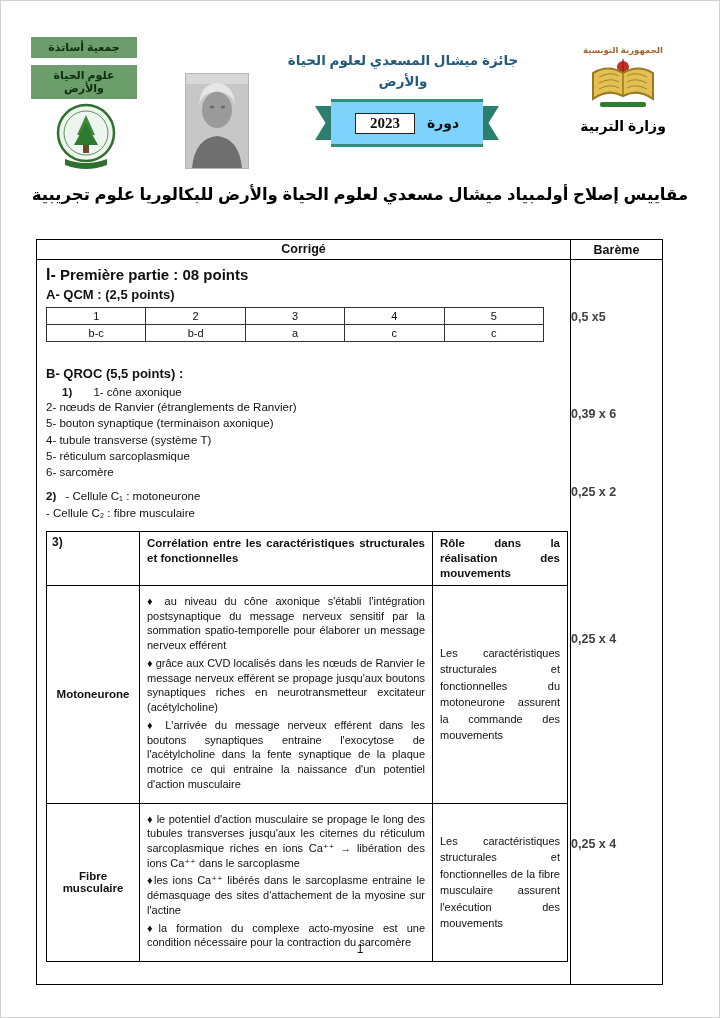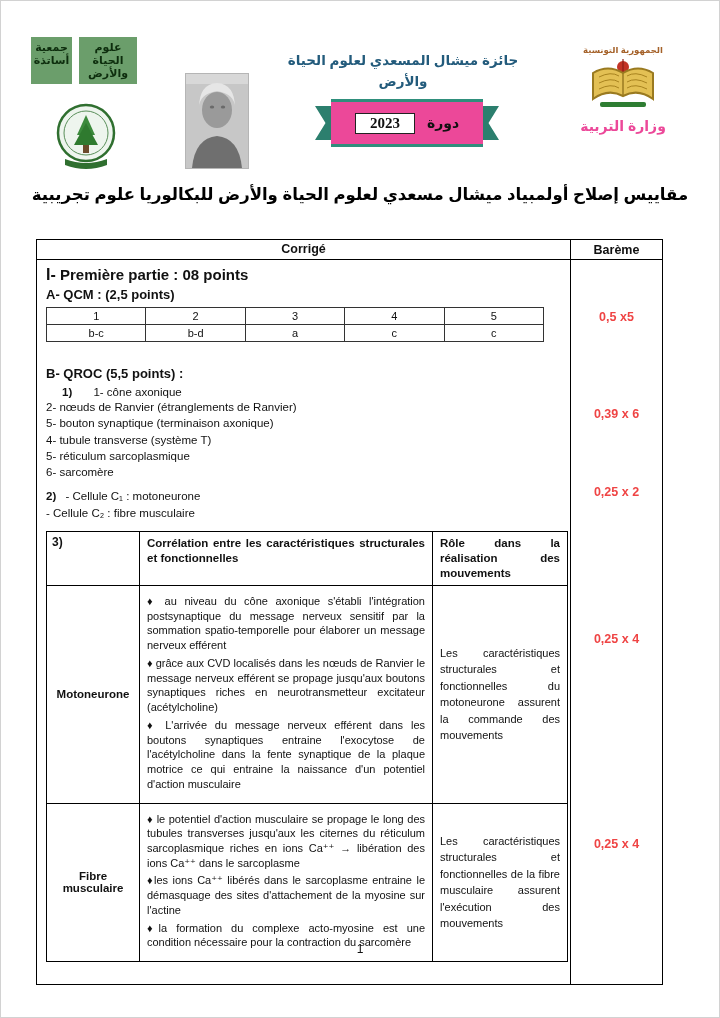--- a/index.html
+++ b/index.html
@@ -3,57 +3,57 @@
 <meta charset="utf-8">
 <style>
   html,body { margin:0; padding:0; background:#e9e9e9; }
   .page {
     position:relative; width:720px; height:1018px; margin:0 auto;
     background:#ffffff; overflow:hidden; box-sizing:border-box;
     border:1px solid #d2d2d2;
     font-family:"Liberation Sans","DejaVu Sans",sans-serif; color:#111;
   }
   
-  .assoc { position:absolute; left:30px; top:36px; width:106px; display:flex; flex-direction:row; gap:7px; }
+  .assoc { position:absolute; left:30px; top:36px; width:106px; display:flex; flex-direction:column; gap:7px; }
   .assoc-box { background:#6b9e6b; color:#0d2d0d; font-weight:bold; font-size:11px;
     text-align:center; padding:4px 2px; direction:rtl; }
   .assoc-logo { position:absolute; left:52px; top:100px; width:66px; height:70px; }
   .photo { position:absolute; left:184px; top:72px; width:62px; height:94px; border:1px solid #b5b5b5; overflow:hidden; }
   .award { position:absolute; left:276px; top:50px; width:252px; text-align:center;
     color:#0c4a6e; font-weight:bold; font-size:13.5px; direction:rtl; line-height:1.55; opacity:.9; }
   .banner { position:absolute; left:314px; top:98px; width:184px; height:48px; }
   .banner .tail { position:absolute; top:7px; bottom:7px; width:30px; background:#2c7f6e; }
   .banner .tail.left  { left:0;  clip-path:polygon(0 0,100% 0,100% 100%,0 100%,35% 50%); }
   .banner .tail.right { right:0; clip-path:polygon(0 0,100% 0,65% 50%,100% 100%,0 100%); }
-  .banner .band { position:absolute; left:16px; right:16px; top:0; bottom:0; background:#ec4899;
+  .banner .band { position:absolute; left:16px; right:16px; top:0; bottom:0; background:#7dd3fc;
     border-top:3px solid #2f8f7c; border-bottom:3px solid #2f8f7c;
     display:flex; align-items:center; justify-content:center; gap:12px; }
   .year-box { border:1.5px solid #222; padding:1px 14px; background:#fff;
     font-family:"Liberation Serif","DejaVu Serif",serif; font-weight:bold; font-size:15px; }
   .session-word { font-weight:bold; font-size:14px; direction:rtl; }
   .ministry { position:absolute; left:568px; top:44px; width:108px; text-align:center; }
   .republic { font-size:8.5px; color:#a5622a; font-weight:bold; direction:rtl; }
-  .ministry-name { color:#ec4899; font-weight:bold; font-size:14px; direction:rtl; margin-top:1px; }
+  .ministry-name { color:#000000; font-weight:bold; font-size:14px; direction:rtl; margin-top:1px; }
   
   .doc-title { position:absolute; top:184px; left:16px; right:16px; text-align:center;
     font-weight:bold; font-size:16.5px; direction:rtl; color:#000; }
   
   .main { position:absolute; left:35px; top:238px; width:627px; height:746px;
     border:1.5px solid #000; box-sizing:border-box; }
   .main-head { display:flex; height:19px; border-bottom:1.2px solid #000;
     font-weight:bold; font-size:12.5px; align-items:center; }
   .main-head .hc { width:534px; text-align:center; border-right:1.2px solid #000;
     box-sizing:border-box; height:100%; line-height:18px; }
   .main-head .hb { flex:1; text-align:center; }
   .main-body { display:flex; height:calc(100% - 19px); }
   .content { width:534px; border-right:1.2px solid #000; box-sizing:border-box;
     padding:4px 9px 0 9px; }
   .bareme-col { flex:1; position:relative; }
-  .bv { position:absolute; left:0; right:0; text-align:center;
-    color:#ef4444; font-weight:bold; font-size:12.5px; }
+  .bv { position:absolute; left:0; right:0; 
+    color:#404040; font-weight:bold; font-size:12.5px; }
   
   .h1 { font-size:15px; font-weight:bold; margin:2px 0 3px; }
   .h1 .num { font-size:16px; }
   .h2 { font-size:13px; font-weight:bold; margin:3px 0 5px; }
   .qcm-table { border-collapse:collapse; width:498px; margin:1px 0 2px 0; table-layout:fixed; }
   .qcm-table td { border:1px solid #333; text-align:center; font-size:11px; padding:1px 0; height:14px; }
   .qroc-h { margin-top:24px; }
   .q1-first { margin:5px 0 1px 16px; font-size:11.5px; }
   .q1-first .qlab { font-weight:bold; margin-right:18px; }
   .q-item { font-size:11.5px; line-height:1.42; }

